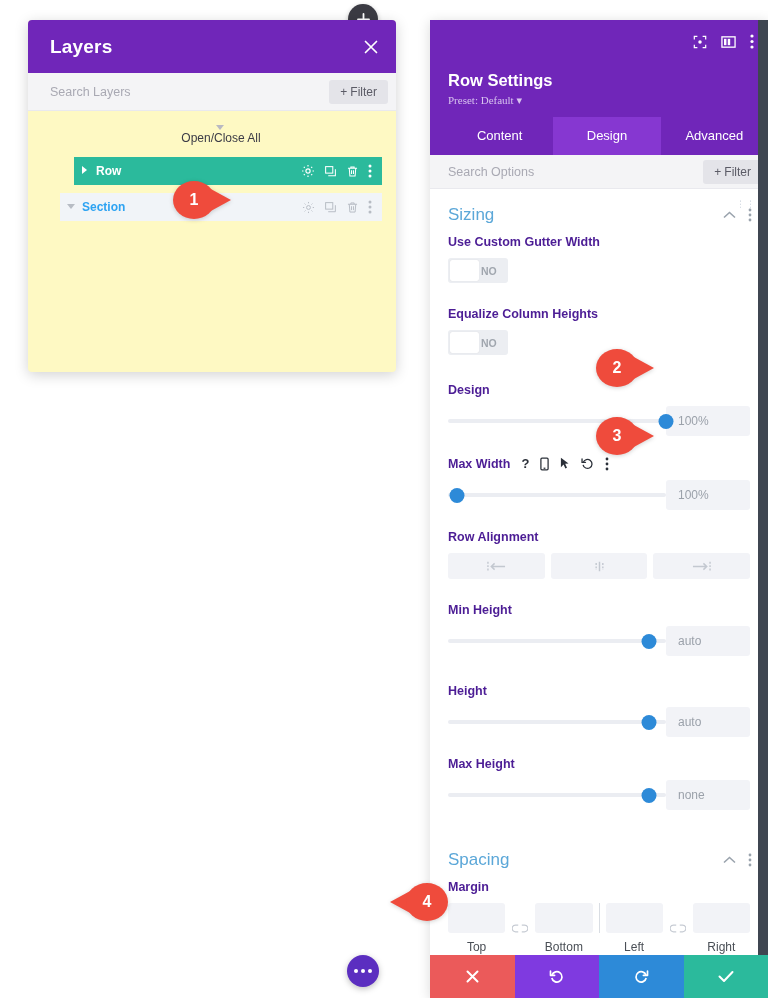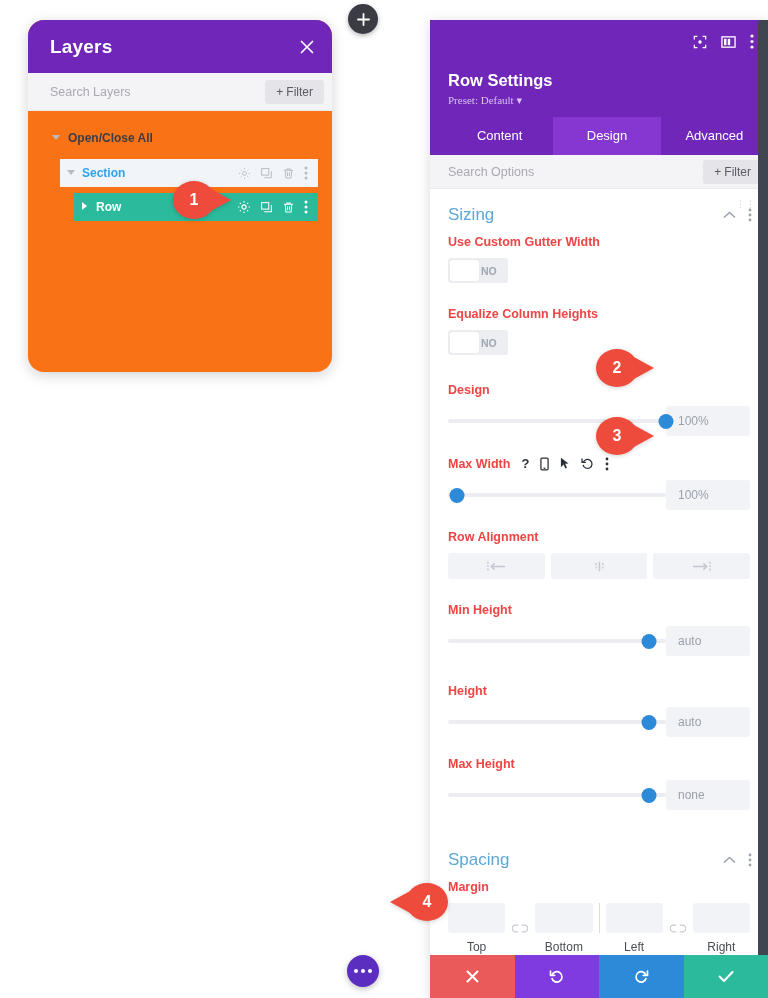--- a/index.html
+++ b/index.html
@@ -20,22 +20,22 @@
     position: absolute; left: 348px; top: 4px;
     width: 30px; height: 30px; border-radius: 50%;
     background: #3b3b43; color: #fff;
     display: flex; align-items: center; justify-content: center;
     box-shadow: 0 2px 5px rgba(0,0,0,.28);
   }
 
   
   #layers-panel {
     position: absolute; left: 28px; top: 20px;
-    width: 304px; height: 352px;
-    background: #f97316; border-radius: 16px;
+    width: 368px; height: 352px;
+    background: #fef9c3; border-radius: 4px;
     box-shadow: 0 3px 14px rgba(0,0,0,.18);
     overflow: hidden;
   }
   #layers-header {
     height: 53px; background: #7026b9; color: #fff;
     display: flex; align-items: center; padding: 0 18px 0 22px;
     justify-content: space-between;
   }
   #layers-title { font-size: 19px; font-weight: 700; letter-spacing: .2px; }
   #layers-close { cursor: pointer; font-size: 17px; line-height: 1; font-weight: 400; }
@@ -49,21 +49,21 @@
   .filter-btn {
     background: #e4e4e9; color: #5b5b66; font-size: 12px;
     padding: 5px 11px; border-radius: 3px; white-space: nowrap;
   }
   .filter-btn .plus { margin-right: 3px; }
 
   #layers-body { padding: 14px 0 0 0; }
 
   .tree-row {
     display: flex; align-items: center; height: 26px;
-    font-size: 12px; font-weight: 700;
+    font-size: 12px; font-weight: 400; flex-direction: column;
   }
   .caret {
     width: 20px; display: flex; align-items: center; justify-content: center;
     color: #b9b9c2; font-size: 8px;
   }
   #row-openclose { color: #3c3c46; padding-left: 18px; }
   #row-openclose .caret { margin-right: 2px; }
 
   .layer-item {
     display: flex; align-items: center; height: 28px;
@@ -111,21 +111,21 @@
   #settings-scroll { position: relative; height: 872px; }
 
   .section-head {
     display: flex; align-items: center; justify-content: space-between;
     padding: 16px 16px 10px 18px;
   }
   .section-title { color: #5ba7d8; font-size: 17px; }
   .section-head-icons { display: flex; align-items: center; gap: 12px; color: #9aa3ad; }
 
   .field { padding: 0 18px; }
-  .field-label { font-size: 12.5px; font-weight: 700; color: #ef4444; margin-bottom: 9px; }
+  .field-label { font-size: 12.5px; font-weight: 700; color: #4c1d95; margin-bottom: 9px; }
   .field-label-row { display: flex; align-items: center; gap: 11px; margin-bottom: 9px; }
   .field-label-row .field-label { margin: 0; }
   .label-icons { display: flex; align-items: center; gap: 11px; color: #2b3039; }
 
   .toggle {
     display: inline-flex; align-items: center;
     width: 60px; height: 25px; background: #eceef2; border-radius: 3px;
   }
   .toggle .knob { width: 29px; height: 21px; background: #fff; border-radius: 2px; margin: 2px; box-shadow: 0 0 1px rgba(0,0,0,.15); }
   .toggle .tog-label { font-size: 10.5px; color: #a0a6ae; font-weight: 700; }
@@ -252,20 +252,55 @@
 
       <div class="tree-row" id="row-openclose">
         <span class="caret">
           <svg width="8" height="6" viewBox="0 0 8 6">
               <path d="M0 0l4 5 4-5z" fill="#b9b9c2"></path>
             </svg>
         </span>
         <span>Open/Close All</span>
       </div>
 
+      <div class="layer-item" id="layer-row">
+        <span class="layer-caret">
+          <svg width="6" height="8" viewBox="0 0 6 8">
+              <path d="M0 0l5 4-5 4z" fill="#fff"></path>
+            </svg>
+        </span>
+        <span class="layer-label">Row</span>
+        <span class="layer-actions">
+          <span class="icon">
+            <svg width="14" height="14" viewBox="0 0 20 20" fill="none" stroke="currentColor" stroke-width="1.7">
+                <circle cx="10" cy="10" r="3"></circle>
+                <path d="M10 1.5v2M10 16.5v2M1.5 10h2M16.5 10h2M4 4l1.4 1.4M14.6 14.6L16 16M16 4l-1.4 1.4M5.4 14.6L4 16"></path>
+              </svg>
+          </span>
+          <span class="icon">
+            <svg width="13" height="13" viewBox="0 0 20 20" fill="none" stroke="currentColor" stroke-width="1.6">
+                <rect x="2.5" y="2.5" width="11" height="10"></rect>
+                <path d="M6.5 16.5h11v-10"></path>
+              </svg>
+          </span>
+          <span class="icon">
+            <svg width="13" height="13" viewBox="0 0 20 20" fill="none" stroke="currentColor" stroke-width="1.6">
+                <path d="M3 5h14M7.5 5V3h5v2M5 5l1 12h8l1-12M8.5 8v6M11.5 8v6"></path>
+              </svg>
+          </span>
+          <span class="icon">
+            <svg width="4" height="14" viewBox="0 0 4 14">
+                <circle cx="2" cy="2" r="1.5" fill="currentColor"></circle>
+                <circle cx="2" cy="7" r="1.5" fill="currentColor"></circle>
+                <circle cx="2" cy="12" r="1.5" fill="currentColor"></circle>
+              </svg>
+          </span>
+        </span>
+      </div>
+
       <div class="layer-item" id="layer-section">
         <span class="layer-caret">
           <svg width="8" height="6" viewBox="0 0 8 6">
               <path d="M0 0l4 5 4-5z" fill="#b7bcc4"></path>
             </svg>
         </span>
         <span class="layer-label">Section</span>
         <span class="layer-actions">
           <span class="icon">
             <svg width="13" height="13" viewBox="0 0 20 20" fill="none" stroke="currentColor" stroke-width="1.5">
@@ -274,55 +309,20 @@
               </svg>
           </span>
           <span class="icon">
             <svg width="13" height="13" viewBox="0 0 20 20" fill="none" stroke="currentColor" stroke-width="1.5">
                 <rect x="2.5" y="2.5" width="11" height="10"></rect>
                 <path d="M6.5 16.5h11v-10"></path>
               </svg>
           </span>
           <span class="icon">
             <svg width="13" height="13" viewBox="0 0 20 20" fill="none" stroke="currentColor" stroke-width="1.5">
-                <path d="M3 5h14M7.5 5V3h5v2M5 5l1 12h8l1-12M8.5 8v6M11.5 8v6"></path>
-              </svg>
-          </span>
-          <span class="icon">
-            <svg width="4" height="14" viewBox="0 0 4 14">
-                <circle cx="2" cy="2" r="1.5" fill="currentColor"></circle>
-                <circle cx="2" cy="7" r="1.5" fill="currentColor"></circle>
-                <circle cx="2" cy="12" r="1.5" fill="currentColor"></circle>
-              </svg>
-          </span>
-        </span>
-      </div>
-
-      <div class="layer-item" id="layer-row">
-        <span class="layer-caret">
-          <svg width="6" height="8" viewBox="0 0 6 8">
-              <path d="M0 0l5 4-5 4z" fill="#fff"></path>
-            </svg>
-        </span>
-        <span class="layer-label">Row</span>
-        <span class="layer-actions">
-          <span class="icon">
-            <svg width="14" height="14" viewBox="0 0 20 20" fill="none" stroke="currentColor" stroke-width="1.7">
-                <circle cx="10" cy="10" r="3"></circle>
-                <path d="M10 1.5v2M10 16.5v2M1.5 10h2M16.5 10h2M4 4l1.4 1.4M14.6 14.6L16 16M16 4l-1.4 1.4M5.4 14.6L4 16"></path>
-              </svg>
-          </span>
-          <span class="icon">
-            <svg width="13" height="13" viewBox="0 0 20 20" fill="none" stroke="currentColor" stroke-width="1.6">
-                <rect x="2.5" y="2.5" width="11" height="10"></rect>
-                <path d="M6.5 16.5h11v-10"></path>
-              </svg>
-          </span>
-          <span class="icon">
-            <svg width="13" height="13" viewBox="0 0 20 20" fill="none" stroke="currentColor" stroke-width="1.6">
                 <path d="M3 5h14M7.5 5V3h5v2M5 5l1 12h8l1-12M8.5 8v6M11.5 8v6"></path>
               </svg>
           </span>
           <span class="icon">
             <svg width="4" height="14" viewBox="0 0 4 14">
                 <circle cx="2" cy="2" r="1.5" fill="currentColor"></circle>
                 <circle cx="2" cy="7" r="1.5" fill="currentColor"></circle>
                 <circle cx="2" cy="12" r="1.5" fill="currentColor"></circle>
               </svg>
           </span>

